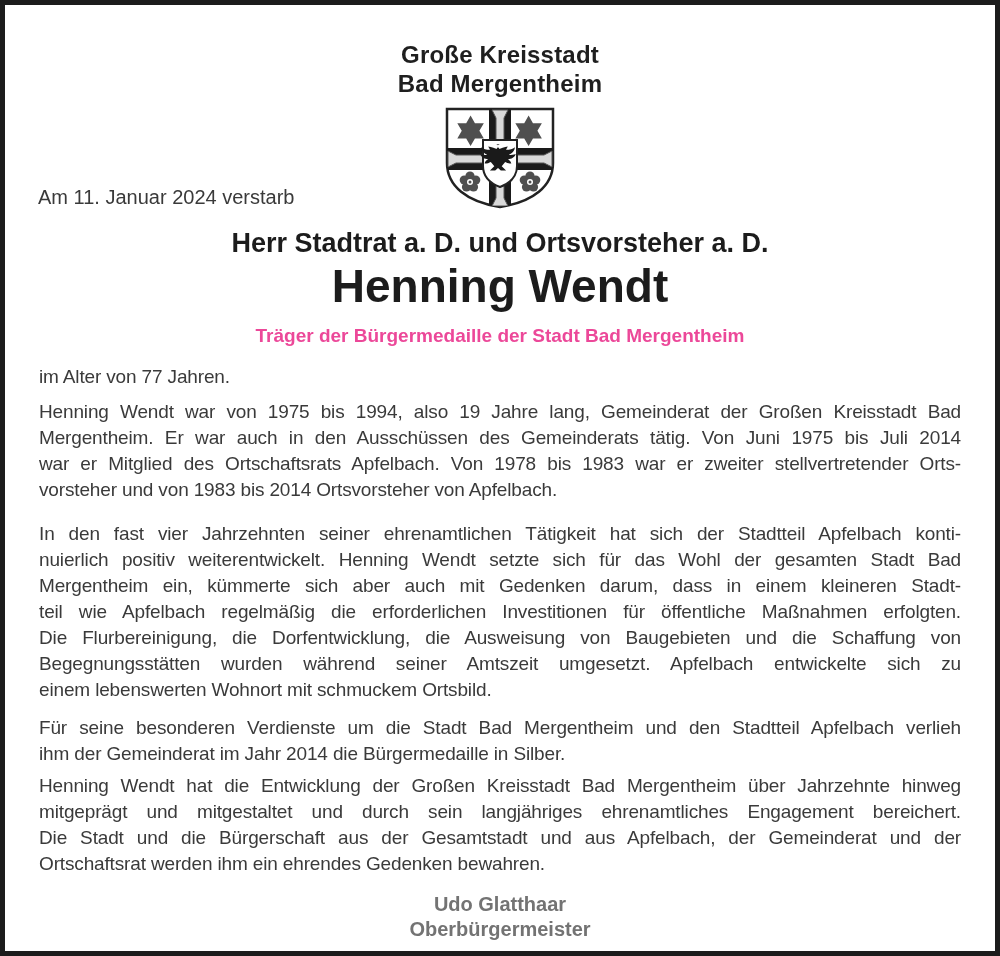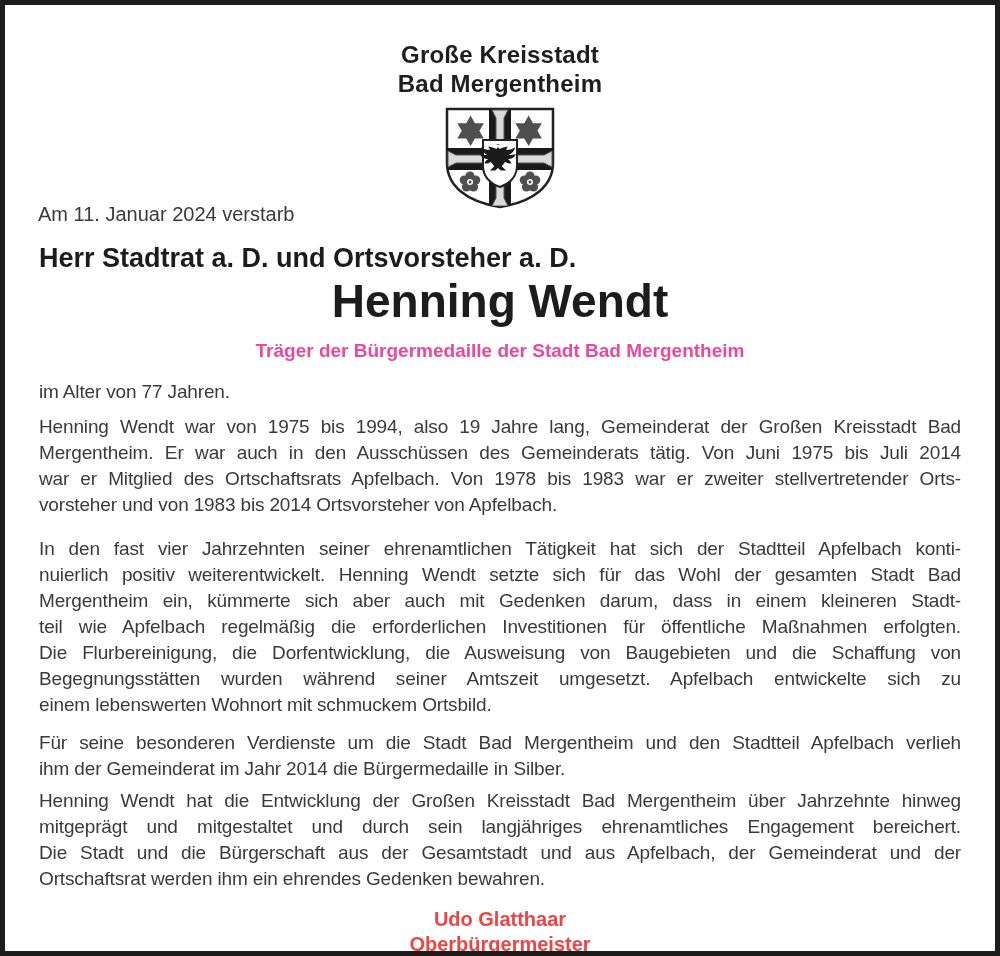--- a/index.html
+++ b/index.html
@@ -36,26 +36,25 @@
     width: 124px;
     height: 106px;
   }
 
   .date-line {
     position: absolute;
     left: 33px;
     top: 181px;
     font-size: 20px;
     color: #3a3a3a;
-    margin-top: 17px;
   }
 
   .title-line {
-    margin-top: 33px;
-    text-align: left;
+    margin-top: 18px;
+    text-align: center;
     font-weight: bold;
     font-size: 27px;
     line-height: 28px;
     color: #1c1c1c;
   }
 
   .deceased-name {
     margin-top: 6px;
     text-align: center;
     font-weight: bold;
@@ -94,21 +93,21 @@
 
   .jline { text-align: justify; text-align-last: justify; }
   .jline.jlast { text-align: justify; text-align-last: left; }
 
   .signature {
     margin-top: 15px;
     text-align: center;
     font-weight: bold;
     font-size: 20px;
     line-height: 25px;
-    color: #ef4444;
+    color: #737373;
   }
 </style>
 </head>
 <body>
 
 <div class="page">
   <div class="content">
 
     <div class="municipality">
       <div>Große Kreisstadt</div>

